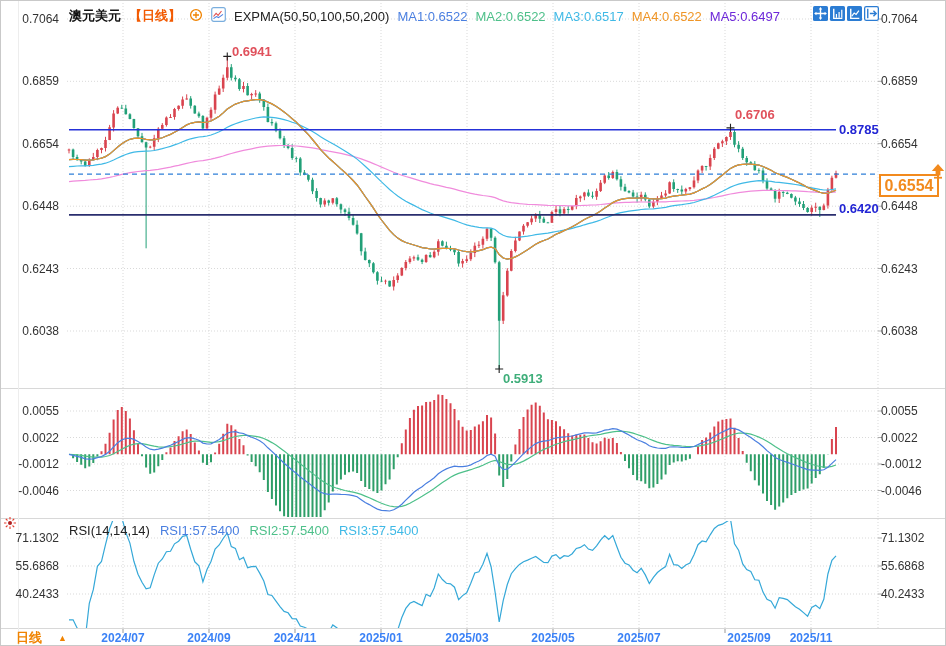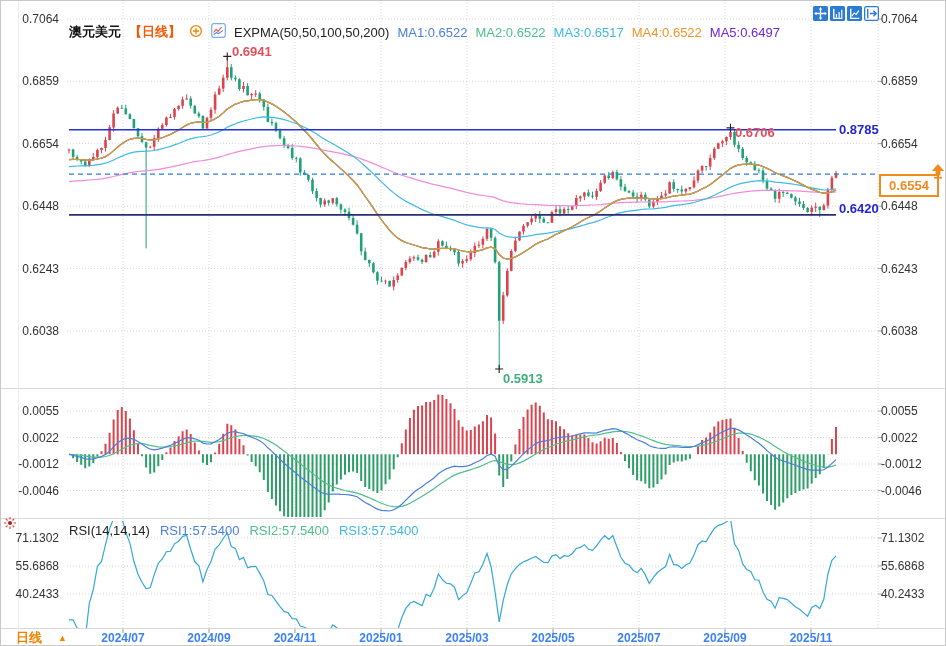--- a/index.html
+++ b/index.html
@@ -14,21 +14,21 @@
   .c-orange{color:#ef9526;}.c-pink{color:#6d28d9;}
   .axlab{position:absolute;font-size:12px;color:#333;z-index:4;line-height:14px;}
   .axlab.left{width:58px;left:0;text-align:right;}
   .axlab.right{left:880px;text-align:left;}
   .datelab{position:absolute;top:630px;font-size:12px;font-weight:700;color:#3b82f6;transform:translateX(-50%);z-index:4;}
   .ann{position:absolute;font-weight:700;font-size:13px;z-index:6;}
   .ann.red{color:#e0515c;}
   .ann.green{color:#3fae7a;}
   .ann.blue{color:#2326d4;}
   .badge{position:absolute;left:878px;top:173px;width:56px;height:19px;line-height:19px;text-align:center;
-         border:2px solid #f28a1d;color:#f28a1d;font-weight:700;font-size:13px;background:#fff;z-index:6;}
+         border:2px solid #f28a1d;color:#f28a1d;font-weight:700;font-size:16px;background:#fff;z-index:6;}
   .toolbar{position:absolute;left:812px;top:5px;display:flex;gap:2px;z-index:7;}
   .tool{width:15px;height:15px;display:block;cursor:pointer;}
   .period-pill{position:absolute;left:15px;top:628px;display:flex;align-items:center;gap:16px;
                color:#f08300;font-weight:700;font-size:13px;z-index:6;cursor:pointer;}
   .period-pill .tri{font-size:9px;line-height:10px;}
   .watermark{position:absolute;left:814px;top:584px;font-size:34px;font-weight:500;letter-spacing:2px;
              color:#c9ced6;opacity:0.75;z-index:1;}
   .liveico{position:absolute;left:2px;top:515px;z-index:6;}
   .arrowico{position:absolute;left:929px;top:162px;z-index:6;}
   .hicon{display:inline-block;}
@@ -130,21 +130,21 @@
         <polyline points="68.0,453.3 72.1,453.5 76.1,453.9 80.2,454.4 84.2,455.1 88.3,455.7 92.3,456.1 96.4,456.2 100.5,456.1 104.5,455.5 108.6,454.5 112.6,452.8 116.7,450.6 120.8,448.2 124.8,446.1 128.9,444.3 132.9,443.1 137.0,442.6 141.0,442.7 145.1,443.4 149.2,444.3 153.2,445.2 157.3,445.8 161.3,446.1 165.4,446.0 169.5,445.7 173.5,445.0 177.6,444.1 181.6,443.0 185.7,441.8 189.7,440.7 193.8,440.2 197.9,440.0 201.9,440.4 206.0,440.9 210.0,441.3 214.1,441.2 218.2,440.7 222.2,439.7 226.3,438.2 230.3,436.7 234.4,435.5 238.4,434.8 242.5,434.3 246.6,434.4 250.6,434.8 254.7,435.3 258.7,436.2 262.8,437.5 266.9,439.4 270.9,441.6 275.0,444.1 279.0,446.9 283.1,450.0 287.1,453.1 291.2,456.3 295.3,459.5 299.3,462.8 303.4,466.1 307.4,469.2 311.5,472.4 315.6,475.6 319.6,478.7 323.7,481.5 327.7,483.9 331.8,485.7 335.8,487.2 339.9,488.4 344.0,489.5 348.0,490.3 352.1,491.2 356.1,492.1 360.2,493.4 364.2,495.1 368.3,496.8 372.4,498.6 376.4,500.5 380.5,502.3 384.5,503.8 388.6,505.0 392.7,505.7 396.7,505.9 400.8,505.3 404.8,504.1 408.9,502.3 412.9,500.1 417.0,497.7 421.1,495.3 425.1,492.8 429.2,490.2 433.2,487.5 437.3,484.5 441.4,481.6 445.4,478.9 449.5,476.3 453.5,474.1 457.6,472.4 461.6,471.1 465.7,469.9 469.8,468.7 473.8,467.3 477.9,465.9 481.9,464.2 486.0,462.3 490.1,460.5 494.1,459.4 498.2,460.5 502.2,462.1 506.3,463.3 510.3,463.7 514.4,463.2 518.5,461.9 522.5,460.1 526.6,457.9 530.6,455.4 534.7,452.9 538.8,450.5 542.8,448.4 546.9,446.7 550.9,445.0 555.0,443.3 559.0,442.0 563.1,440.7 567.2,439.7 571.2,438.8 575.3,437.8 579.3,436.8 583.4,435.8 587.4,435.0 591.5,434.4 595.6,433.9 599.6,433.3 603.7,432.4 607.7,431.7 611.8,430.9 615.9,430.3 619.9,430.2 624.0,430.5 628.0,431.2 632.1,432.2 636.1,433.5 640.2,434.9 644.3,436.3 648.3,438.0 652.4,439.6 656.4,441.1 660.5,442.3 664.6,443.3 668.6,443.9 672.7,444.3 676.7,444.6 680.8,445.0 684.8,445.3 688.9,445.5 693.0,445.5 697.0,445.1 701.1,444.4 705.1,443.6 709.2,442.5 713.3,441.1 717.3,439.5 721.4,437.8 725.4,436.1 729.5,434.3 733.5,433.0 737.6,432.2 741.7,432.0 745.7,432.4 749.8,433.2 753.8,434.5 757.9,436.1 762.0,438.0 766.0,440.3 770.1,442.8 774.1,445.6 778.2,448.1 782.2,450.5 786.3,452.7 790.4,454.7 794.4,456.6 798.5,458.4 802.5,460.2 806.6,461.9 810.7,463.3 814.7,464.5 818.8,465.5 822.8,466.1 826.9,466.1 830.9,465.4 835.0,464.0" stroke="#4ec08a" stroke-width="1.2" fill="none"></polyline>
         <polyline points="68.0,453.3 72.1,454.3 76.1,455.4 80.2,456.4 84.2,457.8 88.3,458.1 92.3,457.8 96.4,456.7 100.5,455.5 104.5,453.4 108.6,450.2 112.6,445.9 116.7,441.8 120.8,438.9 124.8,437.5 128.9,437.2 132.9,438.4 137.0,440.5 141.0,443.1 145.1,446.0 149.2,448.2 153.2,448.9 157.3,448.2 161.3,447.2 165.4,445.6 169.5,444.3 173.5,442.4 177.6,440.5 181.6,438.4 185.7,436.8 189.7,436.7 193.8,437.8 197.9,439.2 201.9,442.1 206.0,443.0 210.0,442.9 214.1,440.8 218.2,438.6 222.2,435.6 226.3,432.1 230.3,431.0 234.4,430.6 238.4,431.8 242.5,432.5 246.6,434.6 250.6,436.3 254.7,437.7 258.7,439.8 262.8,442.6 266.9,446.8 270.9,450.4 275.0,454.2 279.0,458.2 283.1,462.2 287.1,465.5 291.2,469.3 295.3,472.2 299.3,476.0 303.4,479.1 307.4,481.9 311.5,485.2 315.6,488.3 319.6,491.2 323.7,492.6 327.7,493.4 331.8,493.1 335.8,493.2 339.9,493.4 344.0,493.5 348.0,493.9 352.1,494.6 356.1,495.8 360.2,498.7 364.2,501.5 368.3,503.6 372.4,505.9 376.4,508.1 380.5,509.4 384.5,509.7 388.6,510.0 392.7,508.7 396.7,506.5 400.8,503.2 404.8,499.2 408.9,495.2 412.9,491.3 417.0,488.2 421.1,485.7 425.1,482.4 429.2,479.8 433.2,476.7 437.3,472.7 441.4,469.9 445.4,467.9 449.5,466.3 453.5,465.2 457.6,465.7 461.6,465.6 465.7,465.2 469.8,463.9 473.8,461.8 477.9,460.0 481.9,457.7 486.0,454.5 490.1,453.2 494.1,455.3 498.2,464.7 502.2,468.5 506.3,468.2 510.3,465.1 514.4,461.2 518.5,456.9 522.5,452.7 526.6,449.0 530.6,445.6 534.7,442.6 538.8,440.9 542.8,440.1 546.9,439.7 550.9,438.2 555.0,436.8 559.0,436.4 563.1,435.8 567.2,435.5 571.2,435.0 575.3,433.9 579.3,432.9 583.4,431.9 587.4,431.8 591.5,432.1 595.6,431.8 599.6,430.7 603.7,429.2 607.7,428.6 611.8,427.6 615.9,428.1 619.9,429.7 624.0,431.9 628.0,434.0 632.1,436.4 636.1,438.7 640.2,440.2 644.3,442.1 648.3,444.7 652.4,446.2 656.4,447.0 660.5,447.3 664.6,447.3 668.6,446.0 672.7,445.9 676.7,446.0 680.8,446.4 684.8,446.5 688.9,446.4 693.0,445.5 697.0,443.6 701.1,441.6 705.1,440.3 709.2,438.2 713.3,435.6 717.3,433.0 721.4,431.0 725.4,429.1 729.5,427.2 733.5,427.7 737.6,428.9 741.7,431.3 745.7,434.1 749.8,436.6 753.8,439.6 757.9,442.2 762.0,445.7 766.0,449.6 770.1,452.9 774.1,456.5 778.2,458.5 782.2,460.0 786.3,461.4 790.4,462.8 794.4,464.3 798.5,465.7 802.5,467.1 806.6,468.6 810.7,469.1 814.7,469.1 818.8,469.4 822.8,468.8 826.9,466.2 830.9,462.4 835.0,458.6" stroke="#4a7fe0" stroke-width="1.2" fill="none"></polyline>
       </g>
       <g clip-path="url(#cpRsi)">
         <polyline points="68.0,618.8 72.1,618.8 76.1,627.0 80.2,630.6 84.2,638.0 88.3,602.3 92.3,588.7 96.4,565.3 100.5,560.5 104.5,543.6 108.6,527.8 112.6,517.3 116.7,514.2 120.8,516.5 124.8,531.4 128.9,542.1 132.9,560.3 137.0,573.2 141.0,581.2 145.1,587.9 149.2,586.8 153.2,573.9 157.3,562.2 161.3,558.0 165.4,550.7 169.5,550.3 173.5,542.8 177.6,540.2 181.6,535.3 185.7,534.5 189.7,548.2 193.8,560.8 197.9,564.8 201.9,580.9 206.0,568.5 210.0,560.5 214.1,548.1 218.2,544.0 222.2,537.5 226.3,532.0 230.3,545.6 234.4,547.4 238.4,558.7 242.5,556.4 246.6,566.7 250.6,565.6 254.7,565.3 258.7,572.1 262.8,580.0 266.9,593.5 270.9,594.5 275.0,600.2 279.0,605.6 283.1,610.4 287.1,611.8 291.2,617.7 295.3,617.9 299.3,625.0 303.4,626.2 307.4,628.3 311.5,632.9 315.6,635.3 319.6,637.5 323.7,630.5 327.7,631.4 331.8,623.9 335.8,626.8 339.9,629.2 344.0,630.3 348.0,633.1 352.1,635.7 356.1,638.8 360.2,643.9 364.2,645.8 368.3,646.5 372.4,648.3 376.4,649.8 380.5,650.0 384.5,648.6 388.6,649.8 392.7,637.0 396.7,629.1 400.8,616.5 404.8,607.4 408.9,602.3 412.9,600.4 417.0,602.6 421.1,604.6 425.1,593.3 429.2,595.4 433.2,587.0 437.3,573.0 441.4,578.5 445.4,582.3 449.5,582.8 453.5,586.2 457.6,598.6 461.6,594.6 465.7,591.8 469.8,582.2 473.8,572.0 477.9,570.8 481.9,563.2 486.0,552.4 490.1,565.7 494.1,591.2 498.2,620.9 502.2,599.6 506.3,583.5 510.3,572.7 514.4,567.7 518.5,563.4 522.5,560.7 526.6,559.1 530.6,557.2 534.7,555.5 538.8,558.5 542.8,561.5 546.9,561.7 550.9,555.1 555.0,553.6 559.0,557.6 563.1,554.7 567.2,555.4 571.2,552.7 575.3,547.5 579.3,546.4 583.4,543.7 587.4,548.1 591.5,549.4 595.6,544.9 599.6,539.2 603.7,534.7 607.7,538.5 611.8,534.6 615.9,545.8 619.9,556.3 624.0,562.2 628.0,564.0 632.1,569.2 636.1,571.7 640.2,567.3 644.3,573.9 648.3,582.6 652.4,576.3 656.4,571.5 660.5,568.3 664.6,565.6 668.6,553.2 672.7,563.7 676.7,564.1 680.8,567.4 684.8,564.0 688.9,562.0 693.0,553.7 697.0,543.7 701.1,540.0 705.1,540.8 709.2,533.8 713.3,527.5 717.3,524.3 721.4,523.2 725.4,520.8 729.5,518.1 733.5,542.9 737.6,549.2 741.7,562.9 745.7,568.5 749.8,570.4 753.8,578.8 757.9,579.2 762.0,591.1 766.0,598.3 770.1,600.2 774.1,607.2 778.2,596.6 782.2,597.4 786.3,598.6 790.4,602.2 794.4,605.8 798.5,608.2 802.5,611.6 806.6,615.2 810.7,606.4 814.7,604.2 818.8,607.6 822.8,598.3 826.9,573.0 830.9,559.3 835.0,554.8" stroke="#35a8d8" stroke-width="1.2" fill="none"></polyline>
       </g>
     </svg>
 
   <div class="rail"></div>
 
-  <div class="hdr" style="left:68px;top:22px;">
+  <div class="hdr" style="left:68px;top:6px;">
     <span class="sym">澳元美元</span>
     <span class="c-period">【日线】</span>
     <span class="hicon">
       <svg width="14" height="14" viewBox="0 0 14 14">
           <circle cx="7" cy="7" r="5.4" fill="none" stroke="#f08300" stroke-width="1.3"></circle>
           <path d="M7 4v6M4 7h6" stroke="#f08300" stroke-width="1.3"></path>
         </svg>
     </span>
     <span class="hicon">
       <svg width="15" height="15" viewBox="0 0 15 15">
@@ -194,21 +194,21 @@
 
 
   <div class="hdr" style="left:68px;top:522px;gap:10px;">
     <span>RSI(14,14,14)</span>
     <span class="c-blue">RSI1:57.5400</span>
     <span class="c-green">RSI2:57.5400</span>
     <span class="c-cyan">RSI3:57.5400</span>
   </div>
 
   <div class="ann red" style="left:231px;top:43px;">0.6941</div>
-  <div class="ann red" style="left:734px;top:124px;">0.6706</div>
+  <div class="ann red" style="left:734px;top:106px;">0.6706</div>
   <div class="ann green" style="left:502px;top:370px;">0.5913</div>
   <div class="ann blue" style="left:838px;top:121px;">0.8785</div>
   <div class="ann blue" style="left:838px;top:200px;">0.6420</div>
   <div class="badge">0.6554</div>
   <span class="arrowico">
     <svg width="16" height="17" viewBox="0 0 16 17">
         <path d="M8 1l6.2 7H1.8z" fill="#f28a1d"></path>
         <rect x="5.6" y="8" width="4.8" height="4.5" fill="#f28a1d"></rect>
         <rect x="4" y="13.8" width="8" height="1.8" fill="#f28a1d"></rect>
       </svg>
@@ -255,16 +255,16 @@
       <div class="axlab right" style="top: 558px;">55.6868</div>
       <div class="axlab left" style="top: 586px;">40.2433</div>
       <div class="axlab right" style="top: 586px;">40.2433</div>
       <div class="datelab" style="left: 122px;">2024/07</div>
       <div class="datelab" style="left: 208px;">2024/09</div>
       <div class="datelab" style="left: 294px;">2024/11</div>
       <div class="datelab" style="left: 380px;">2025/01</div>
       <div class="datelab" style="left: 466px;">2025/03</div>
       <div class="datelab" style="left: 552px;">2025/05</div>
       <div class="datelab" style="left: 638px;">2025/07</div>
-      <div class="datelab" style="left: 724px;">2025/09</div>
+      <div class="datelab" style="left: 748px;">2025/09</div>
       <div class="datelab" style="left: 810px; text-align: right;">2025/11</div>
     </div>
 </div>
 
 </body></html>

